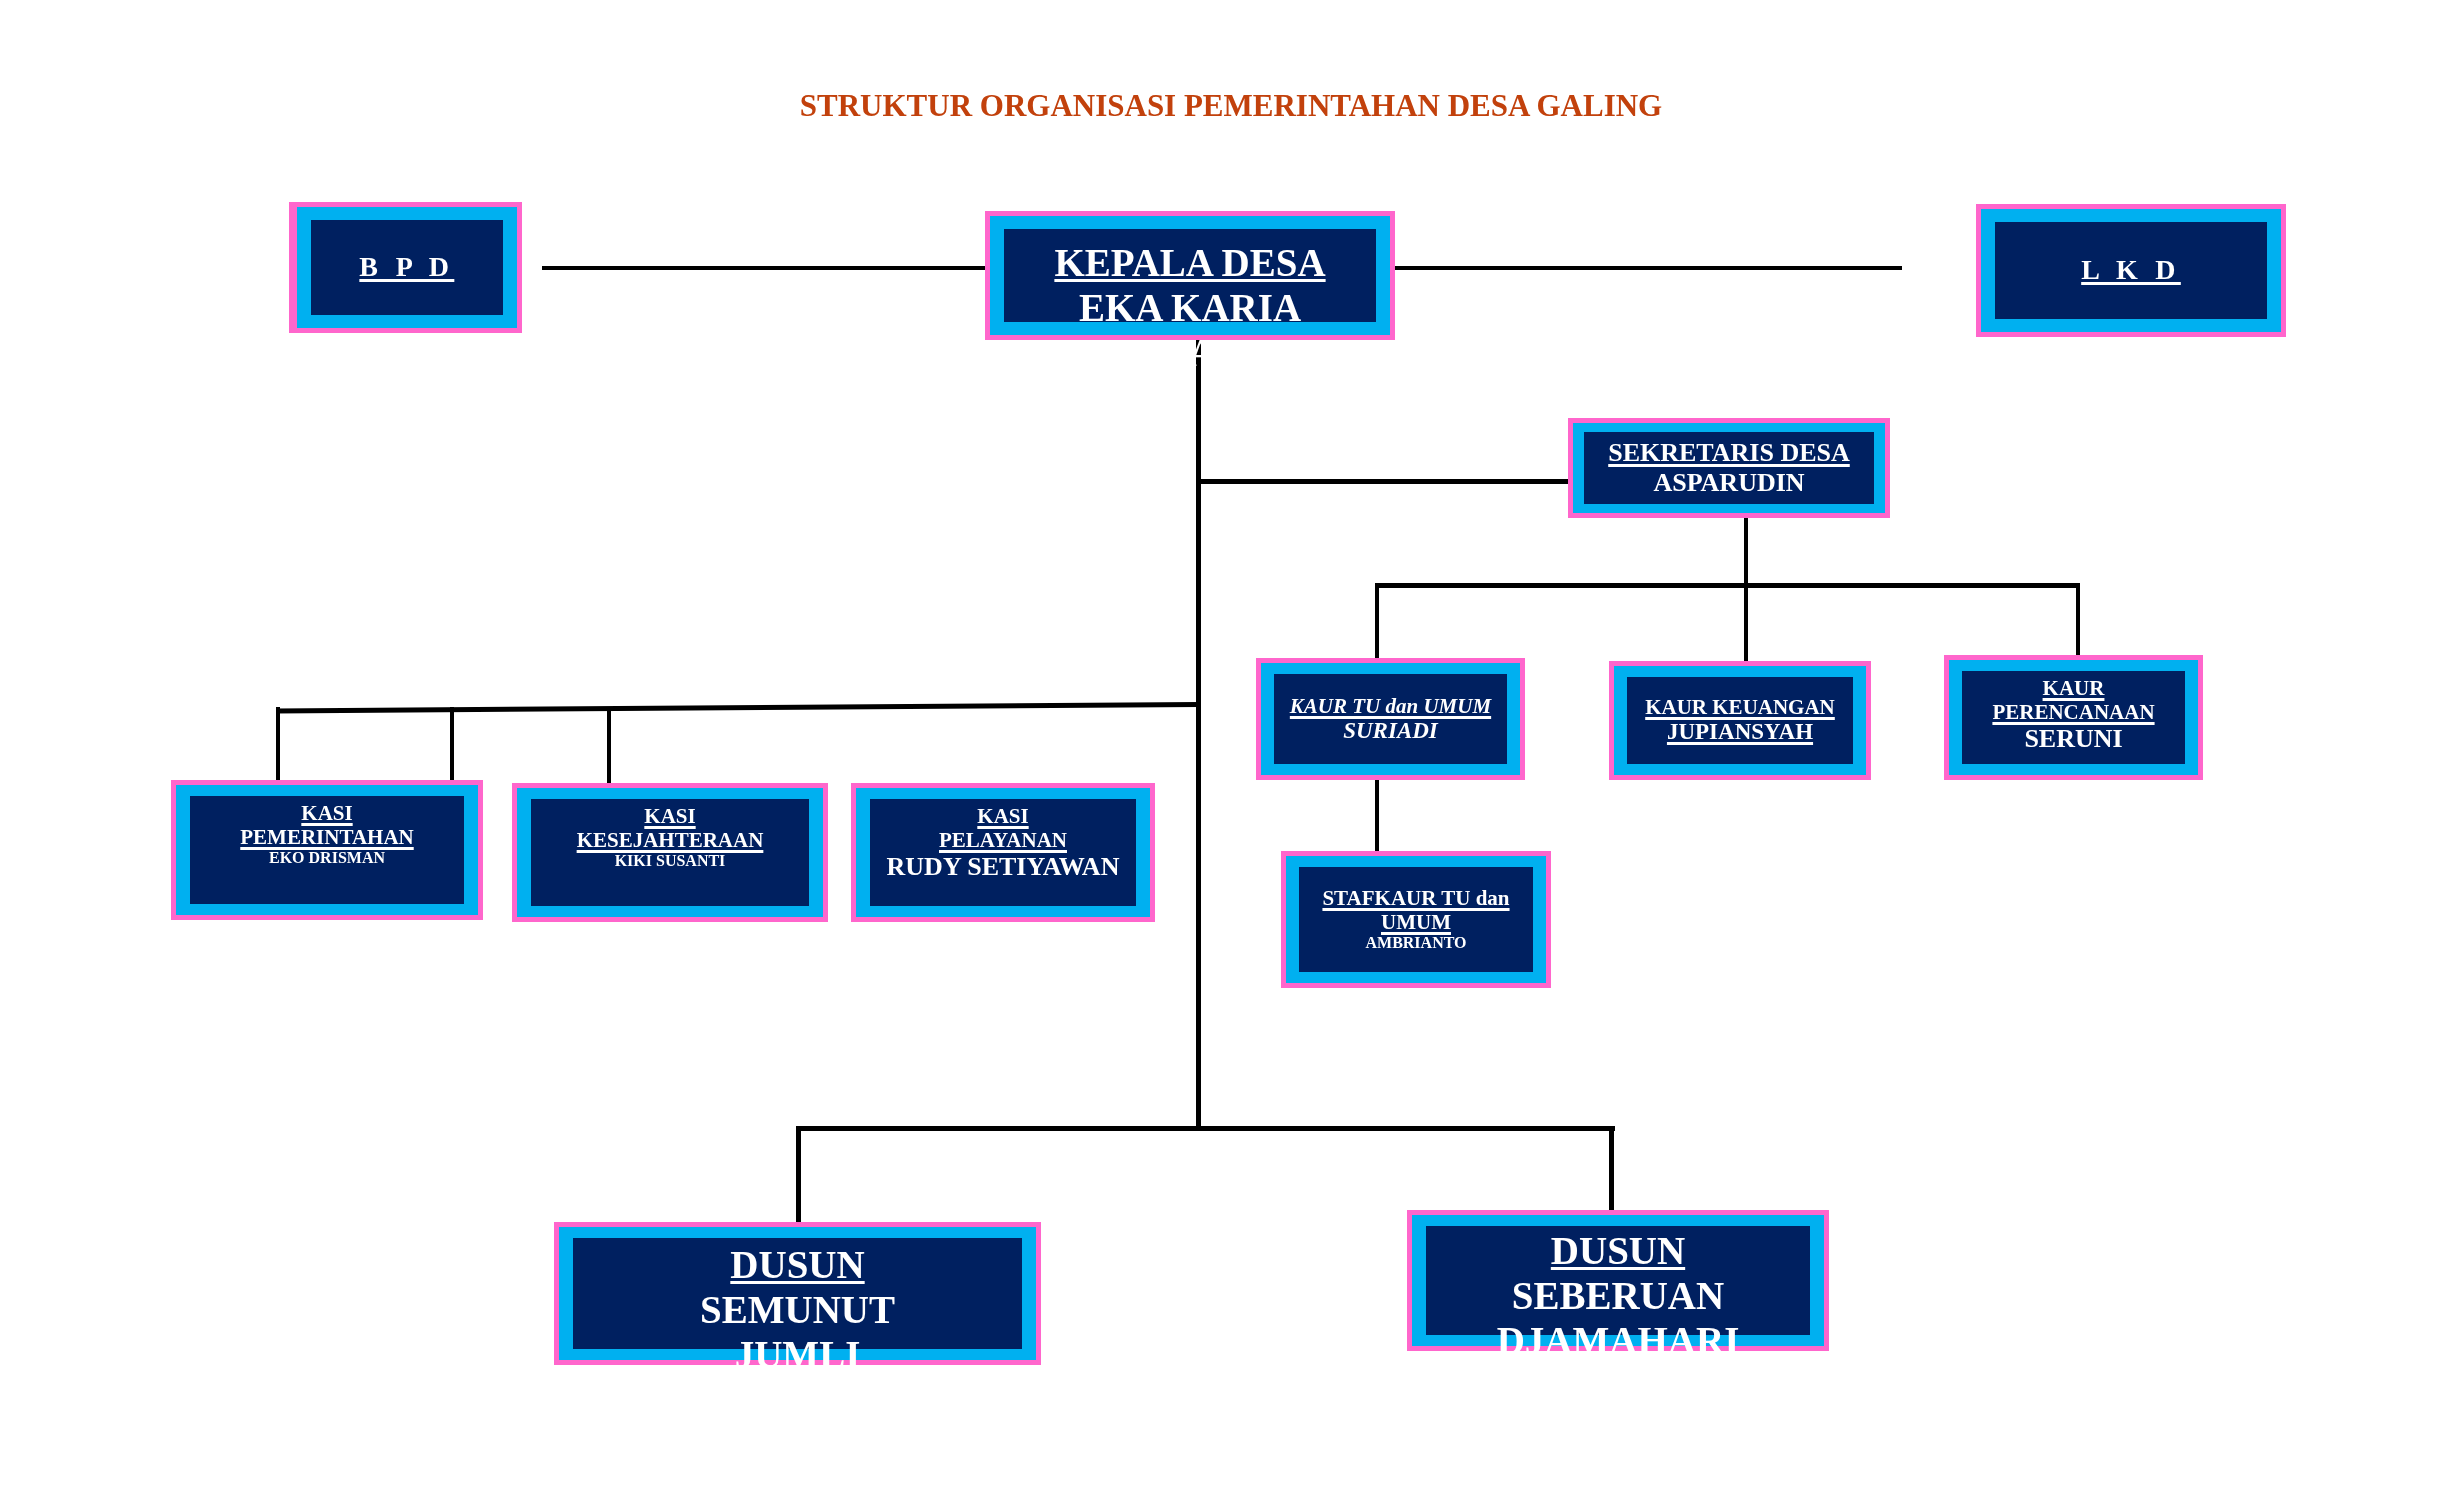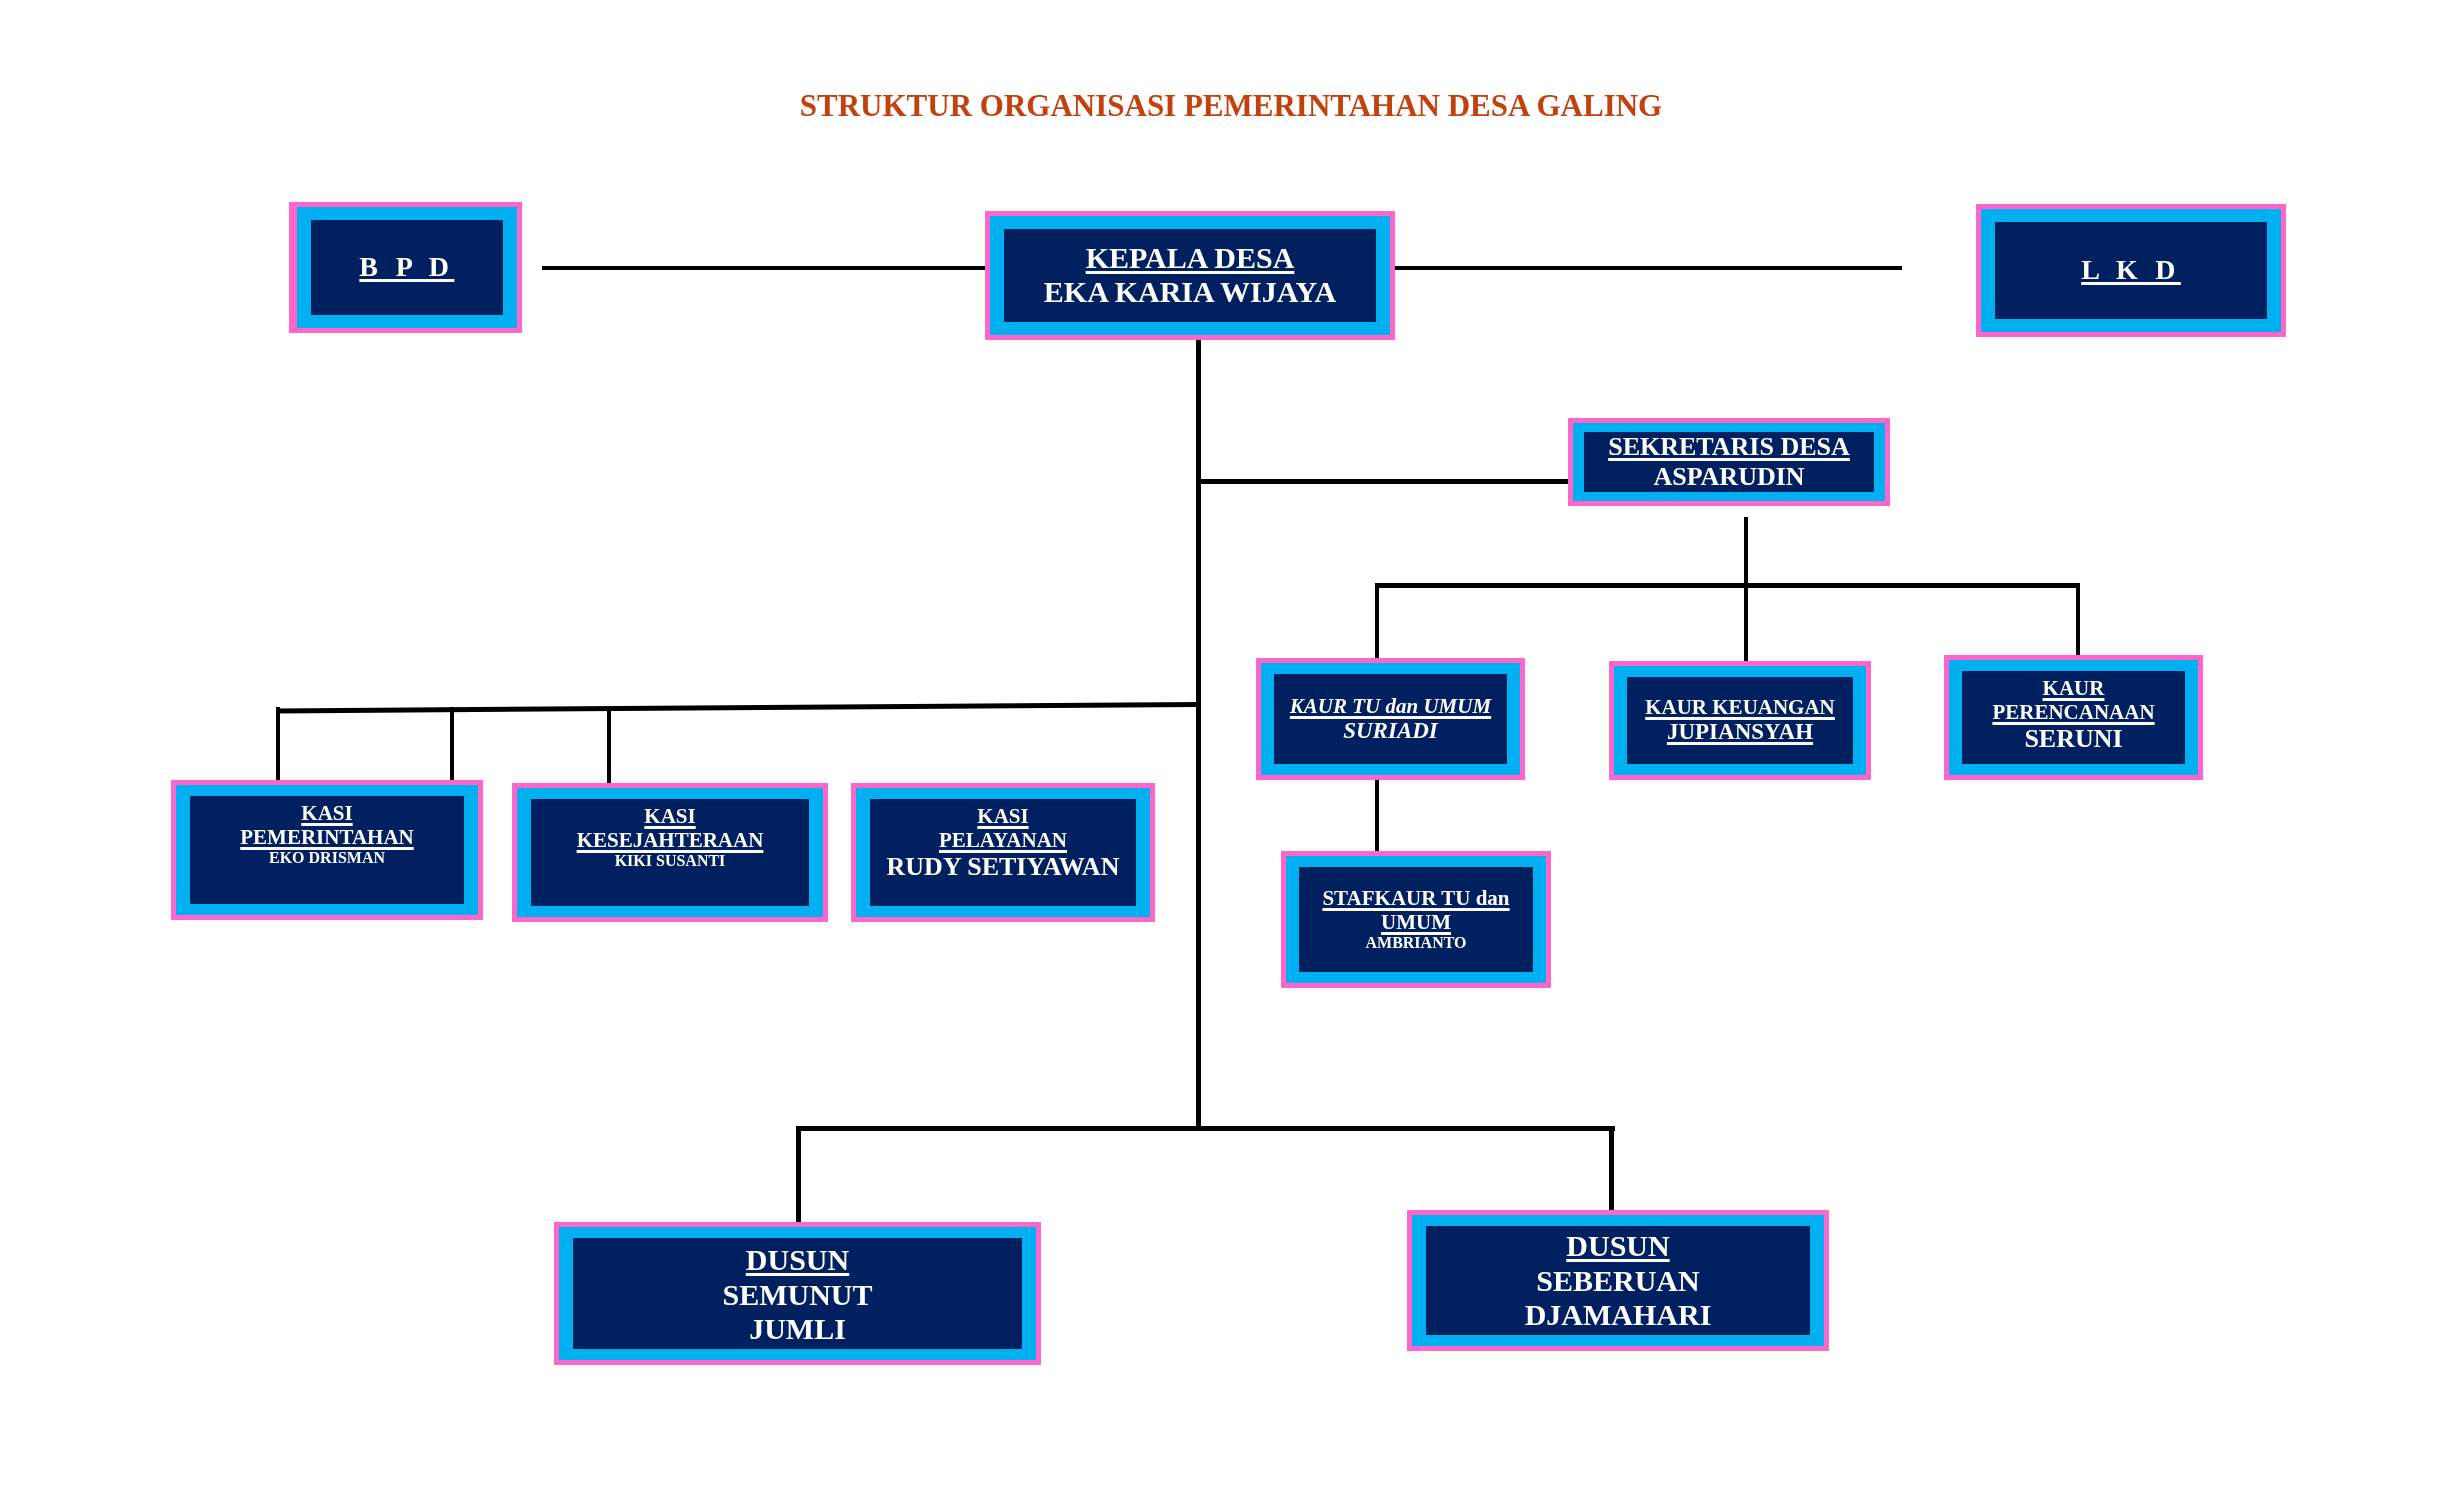--- a/index.html
+++ b/index.html
@@ -7,21 +7,21 @@
          font-family: "Liberation Serif", "DejaVu Serif", serif; }
   .title { position: absolute; left: 0; width: 2462px; top: 88px; text-align: center;
            font-weight: bold; font-size: 31px; color: #c2410c; letter-spacing: 0px; }
   .box { position: absolute; box-sizing: border-box; background: #FF66CC; padding: 5.3px; }
   .box .cyan { width: 100%; height: 100%; box-sizing: border-box; background: #00B0F0; padding: 12.3px 14px; }
   .box .navy { width: 100%; height: 100%; box-sizing: border-box; background: #002060;
                display: flex; flex-direction: column; justify-content: center; align-items: center;
                color: #ffffff; font-weight: bold; text-align: center; line-height: 1.15; }
   .u { text-decoration: underline; text-decoration-thickness: 2.6px; text-underline-offset: 2.6px; }
   .line { position: absolute; background: #000; }
-  .f34 { font-size: 30px; } .f30 { font-size: 26px; } .f26 { font-size: 23px; }
+  .f34 { font-size: 39px; } .f30 { font-size: 26px; } .f26 { font-size: 23px; }
   .f24 { font-size: 21px; } .f28 { font-size: 16px; } .f32 { font-size: 28px; }
   .spaced { letter-spacing: 5.3px; }
 </style>
 </head>
 <body>
 
 <div class="title">STRUKTUR ORGANISASI PEMERINTAHAN DESA GALING</div>
 
 <div class="line" style="left:542px; top:266px; width:447px; height:3.5px;"></div>
 <div class="line" style="left:1394px; top:266px; width:508px; height:3.5px;"></div>
@@ -58,21 +58,21 @@
 </div>
 
 <div class="box" style="left:1976px; top:204px; width:310px; height:133px;">
   <div class="cyan">
       <div class="navy">
     <span class="f32 u spaced">L K D</span>
   </div>
     </div>
 </div>
 
-<div class="box" style="left:1568px; top:418px; width:322px; height:88px;">
+<div class="box" style="left:1568px; top:418px; width:322px; height:100px;">
   <div class="cyan" style="padding:8.8px 10.6px;">
       <div class="navy">
     <span class="f30 u">SEKRETARIS DESA</span>
     <span class="f30">ASPARUDIN</span>
   </div>
     </div>
 </div>
 
 <div class="box" style="left:1256px; top:658px; width:269px; height:122px;font-style:italic;">
   <div class="cyan" style="padding:10.6px 12.3px;">

